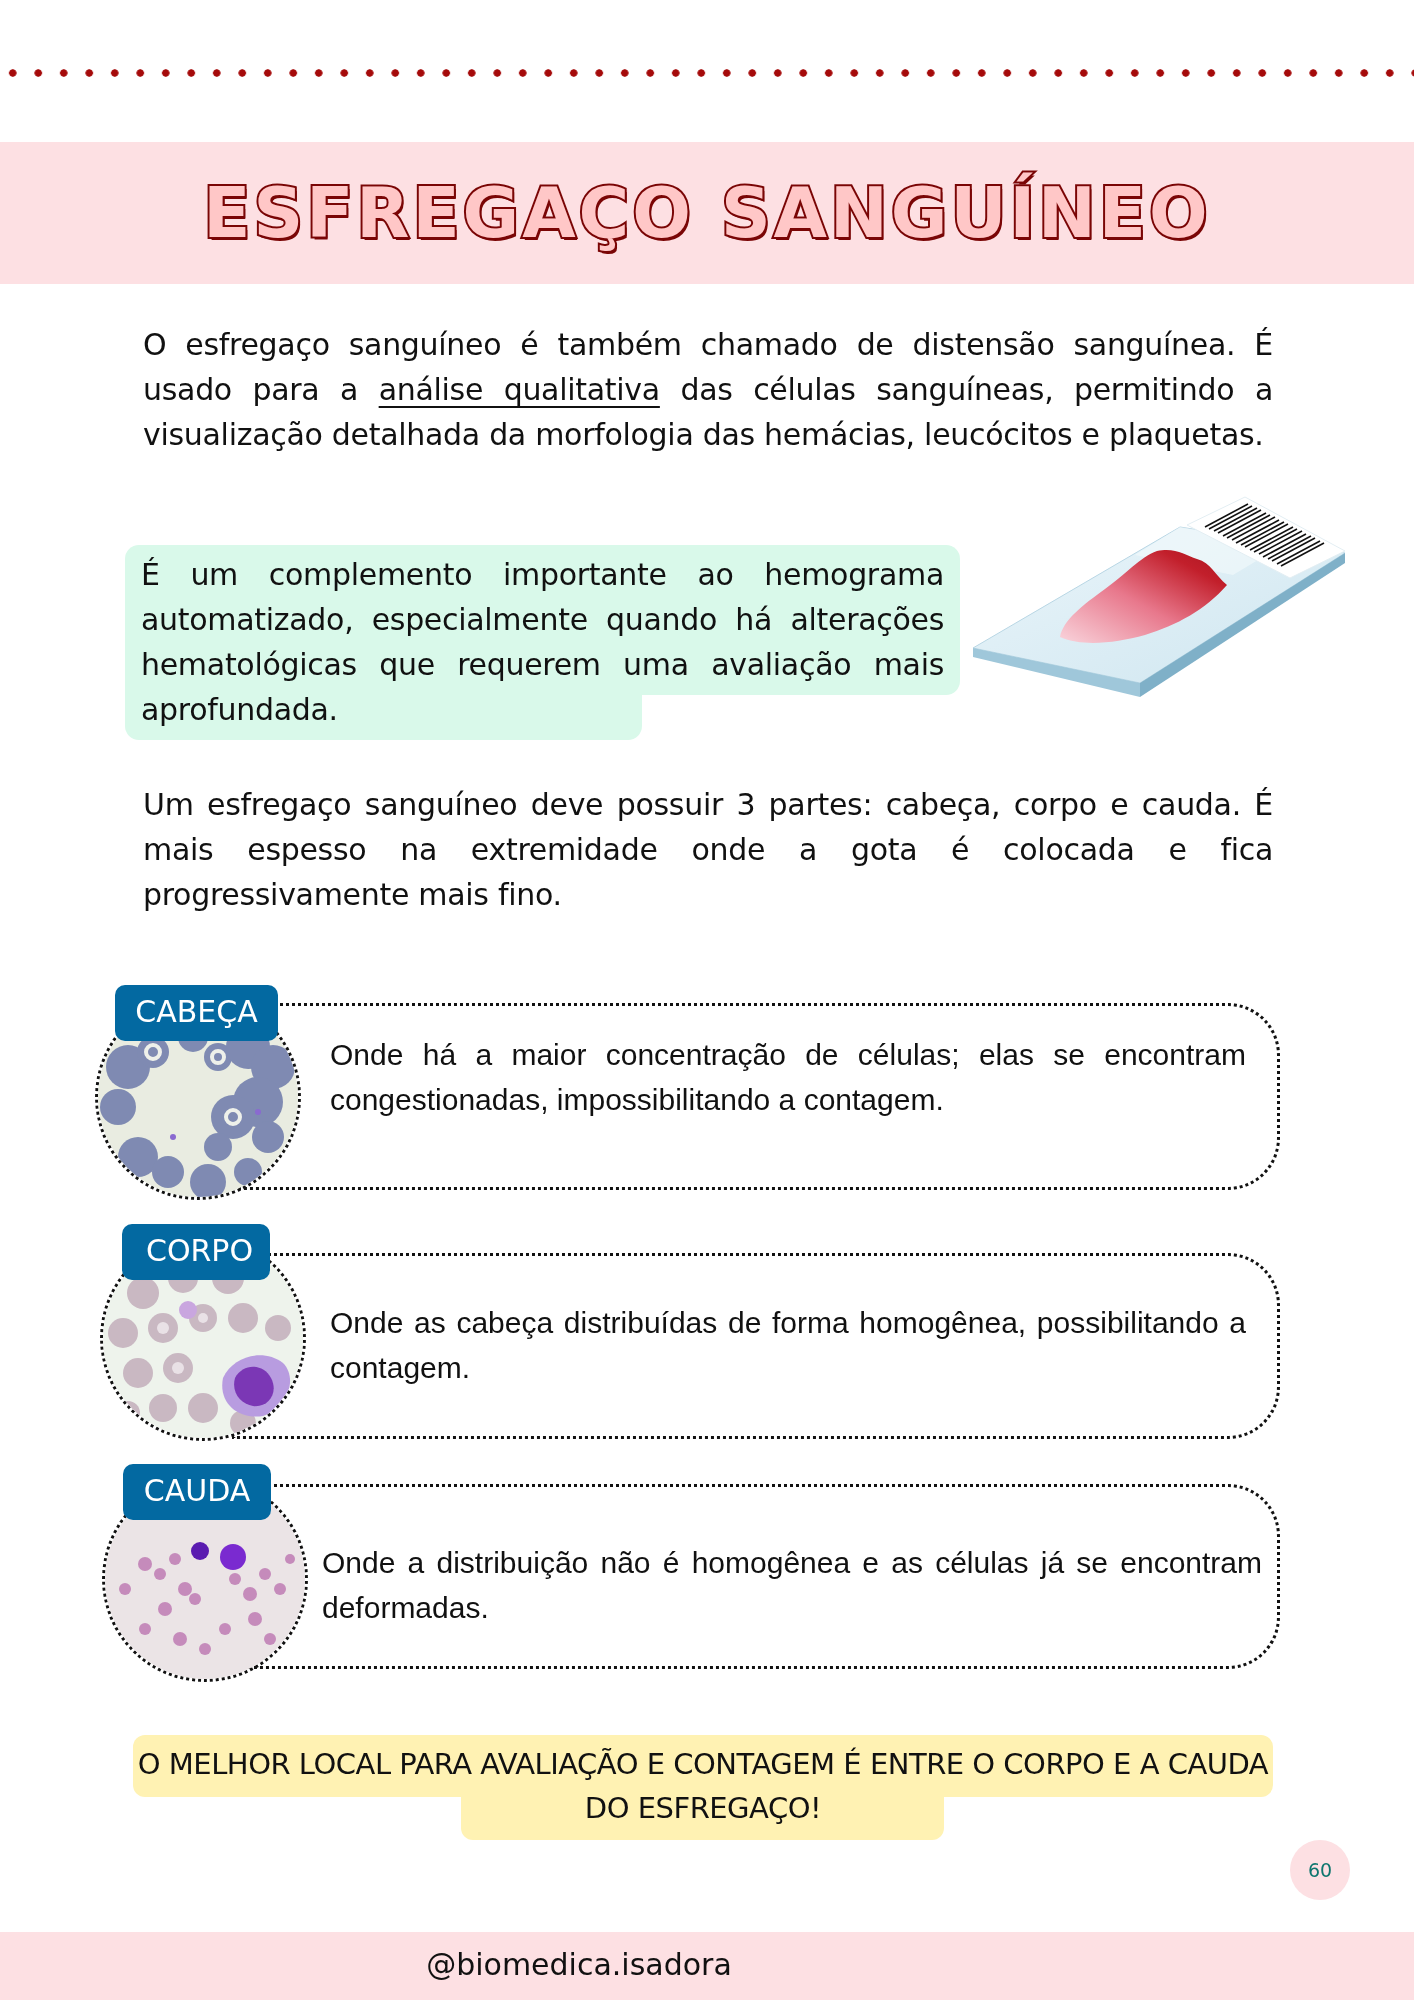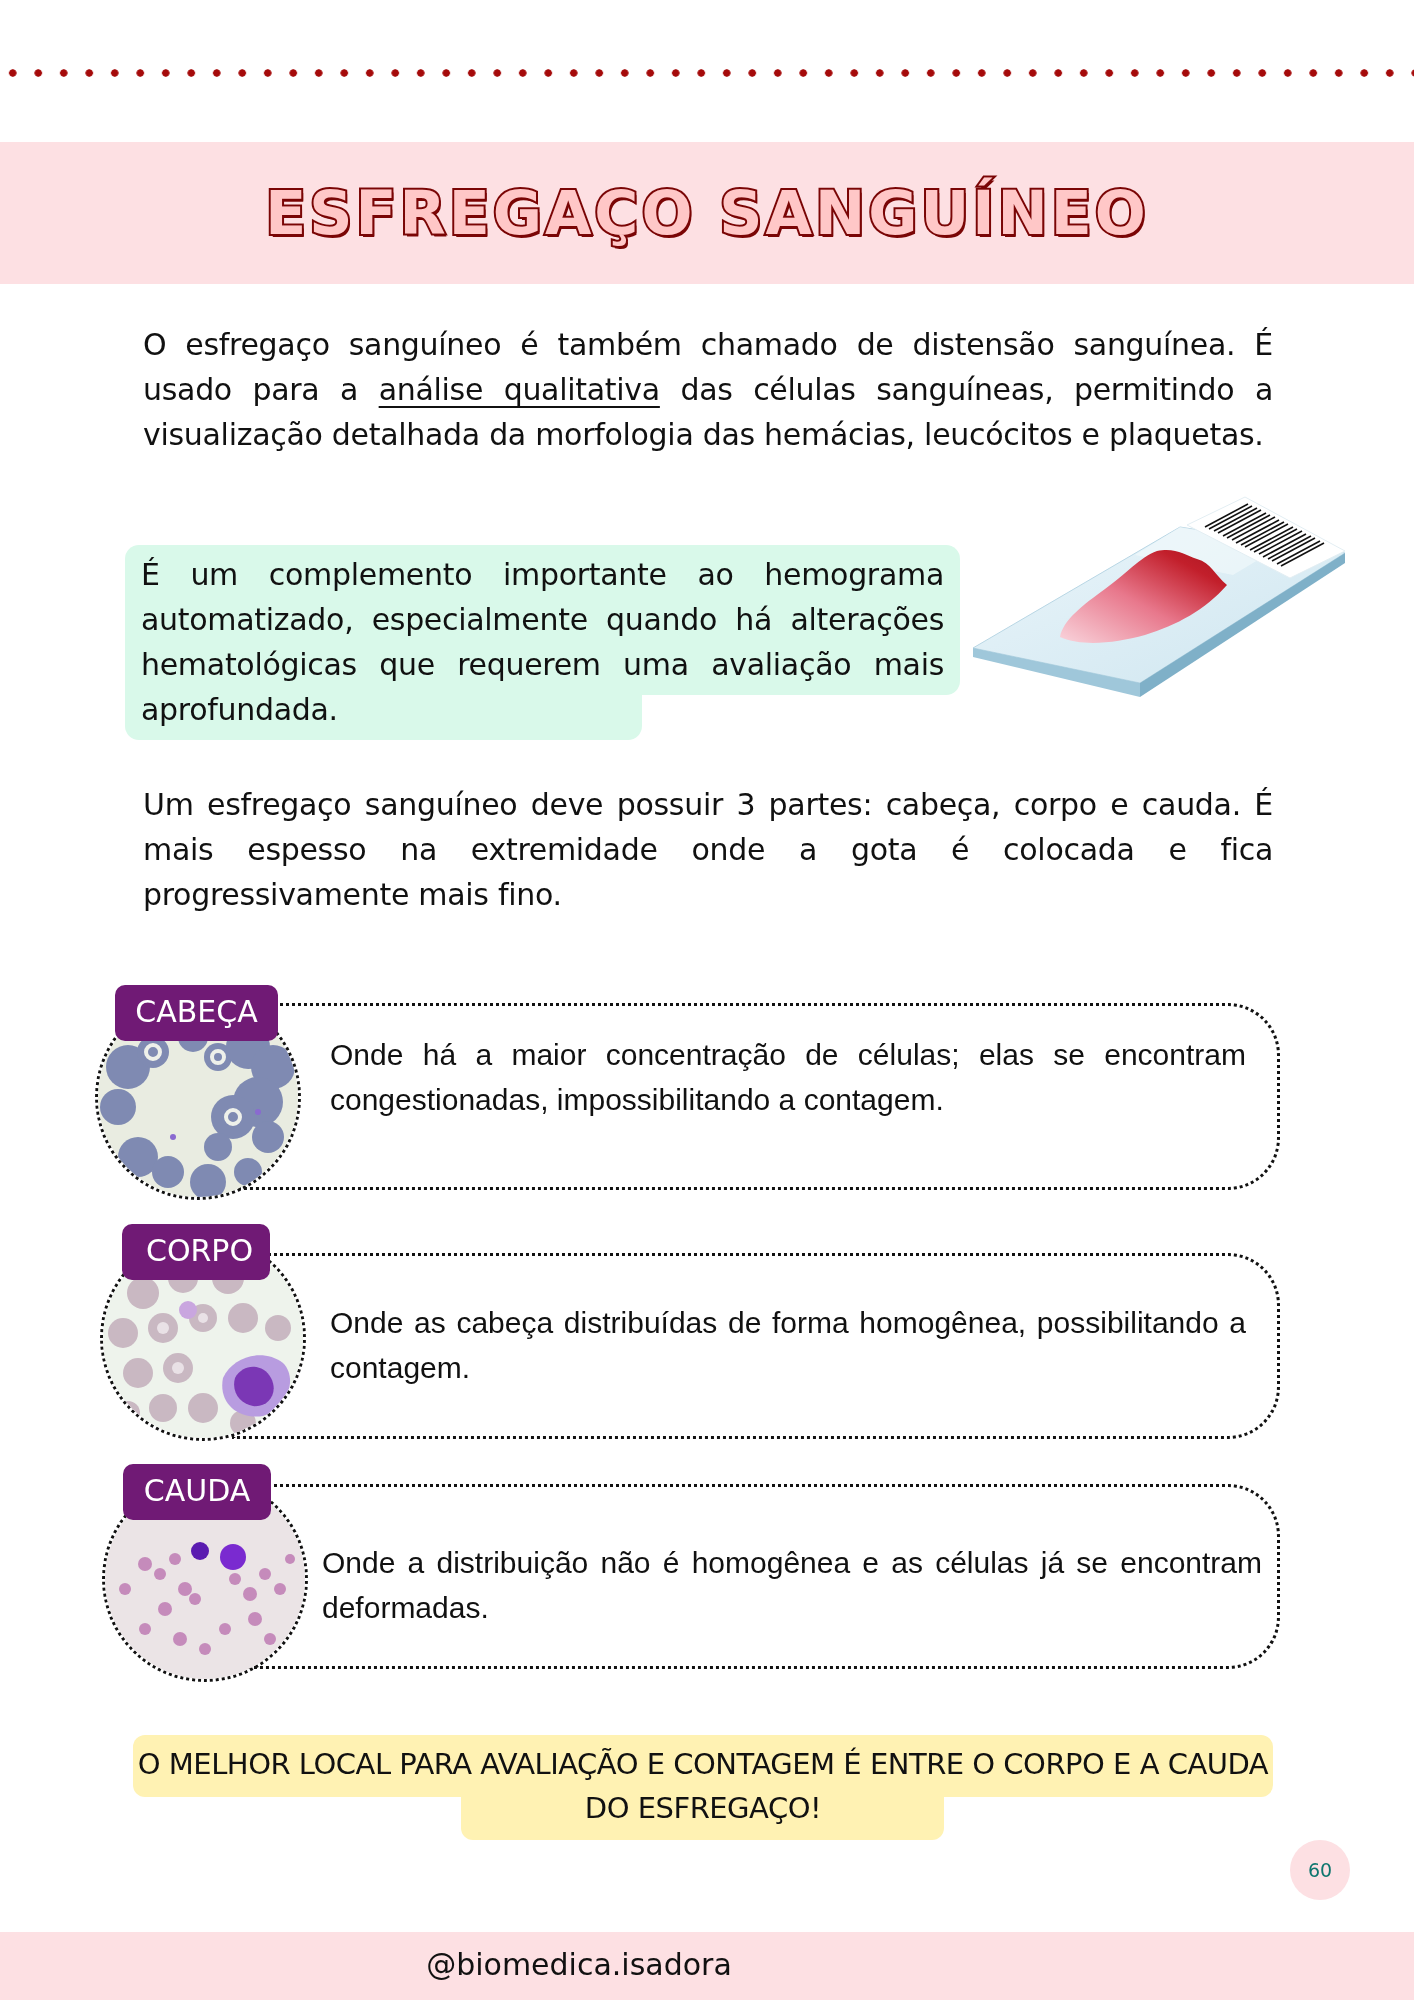--- a/index.html
+++ b/index.html
@@ -12,21 +12,21 @@
     background-size: 25.5px 12px; background-repeat: repeat-x; background-position: 0 0;
   }
 
   .title-band {
     position: absolute; left: 0; top: 142px; width: 1414px; height: 142px;
     background: #fde0e3;
   }
   .title-text {
     position: absolute; left: 0; top: 158px; width: 1414px; text-align: center;
     font-family: "DejaVu Sans", sans-serif; font-weight: bold;
-    font-size: 60px; letter-spacing: 3px; line-height: 110px;
+    font-size: 69px; letter-spacing: 3px; line-height: 110px;
     color: #ffc7c7;
     -webkit-text-stroke: 4px #7a0505;
     paint-order: stroke fill;
     text-shadow: 2px 3px 0 #7a0505;
   }
 
   .para {
     position: absolute; font-family: "DejaVu Sans", sans-serif;
     font-size: 30px; line-height: 45px; text-align: justify; color: #111;
     letter-spacing: -0.3px;
@@ -55,21 +55,21 @@
   .card-text {
     position: absolute; font-family: Liberation Sans, sans-serif; font-size: 30px;
     line-height: 45px; text-align: justify; color: #111;
   }
   .circle {
     position: absolute; border-radius: 50%; overflow: hidden;
     border: 3px dotted #111;
   }
   .circle svg { width: 100%; height: 100%; display: block; }
   .label {
-    position: absolute; background: #701a75; color: #fff; border-radius: 10px;
+    position: absolute; background: #0369a1; color: #fff; border-radius: 10px;
     font-family: "DejaVu Sans", sans-serif; font-size: 30px; line-height: 54px;
     text-align: center; height: 56px;
   }
 
   .callout-band {
     position: absolute; left: 133px; top: 1735px; width: 1140px; height: 62px;
     background: #fff2b3; border-radius: 12px;
   }
   .callout-tail {
     position: absolute; left: 461px; top: 1790px; width: 483px; height: 50px;

